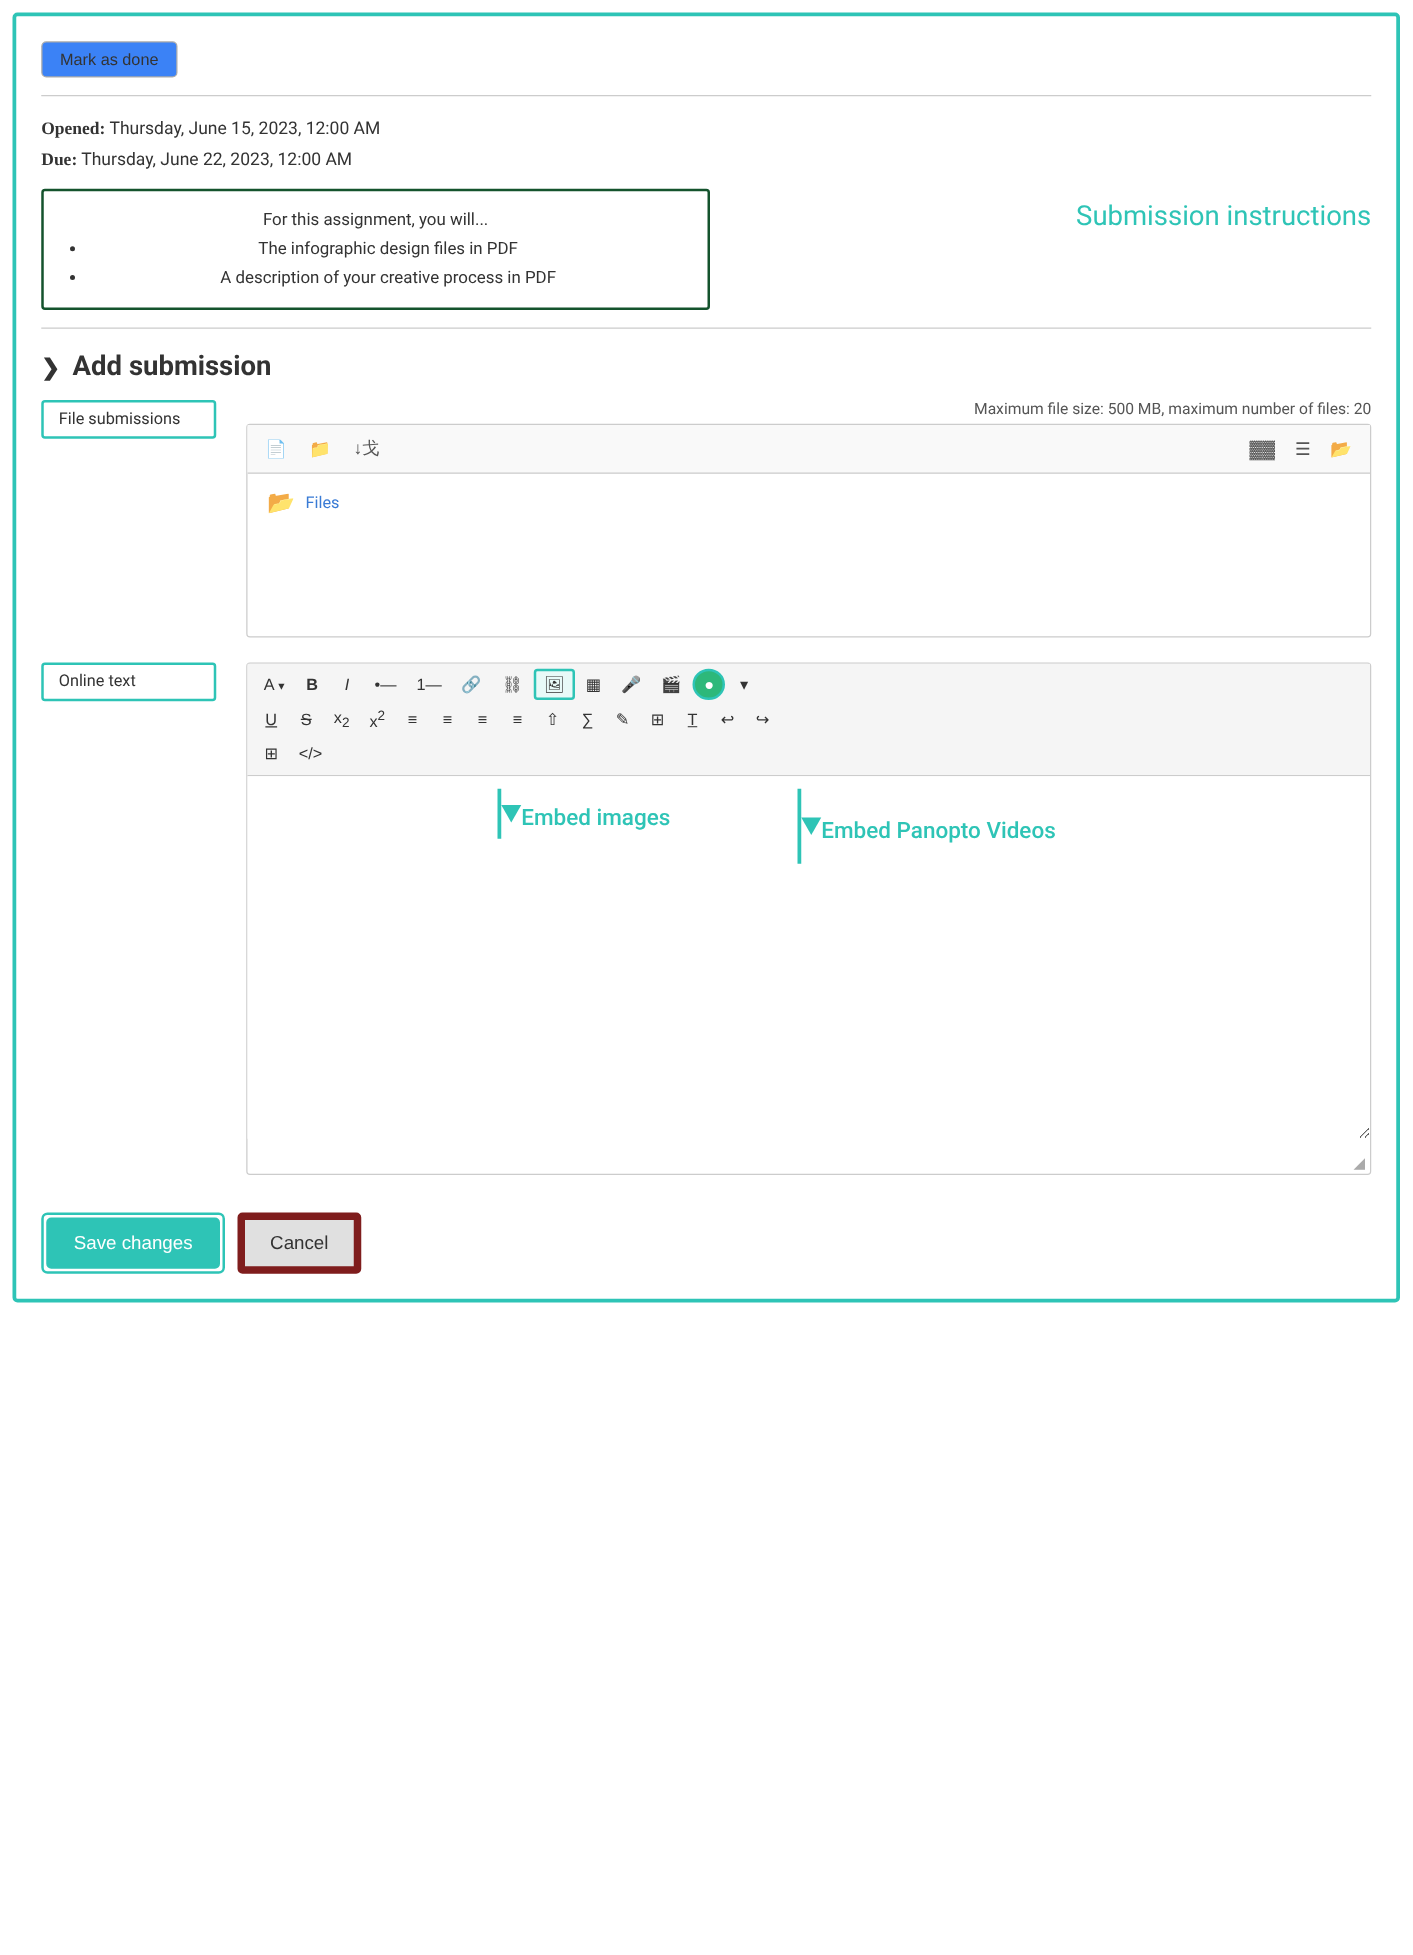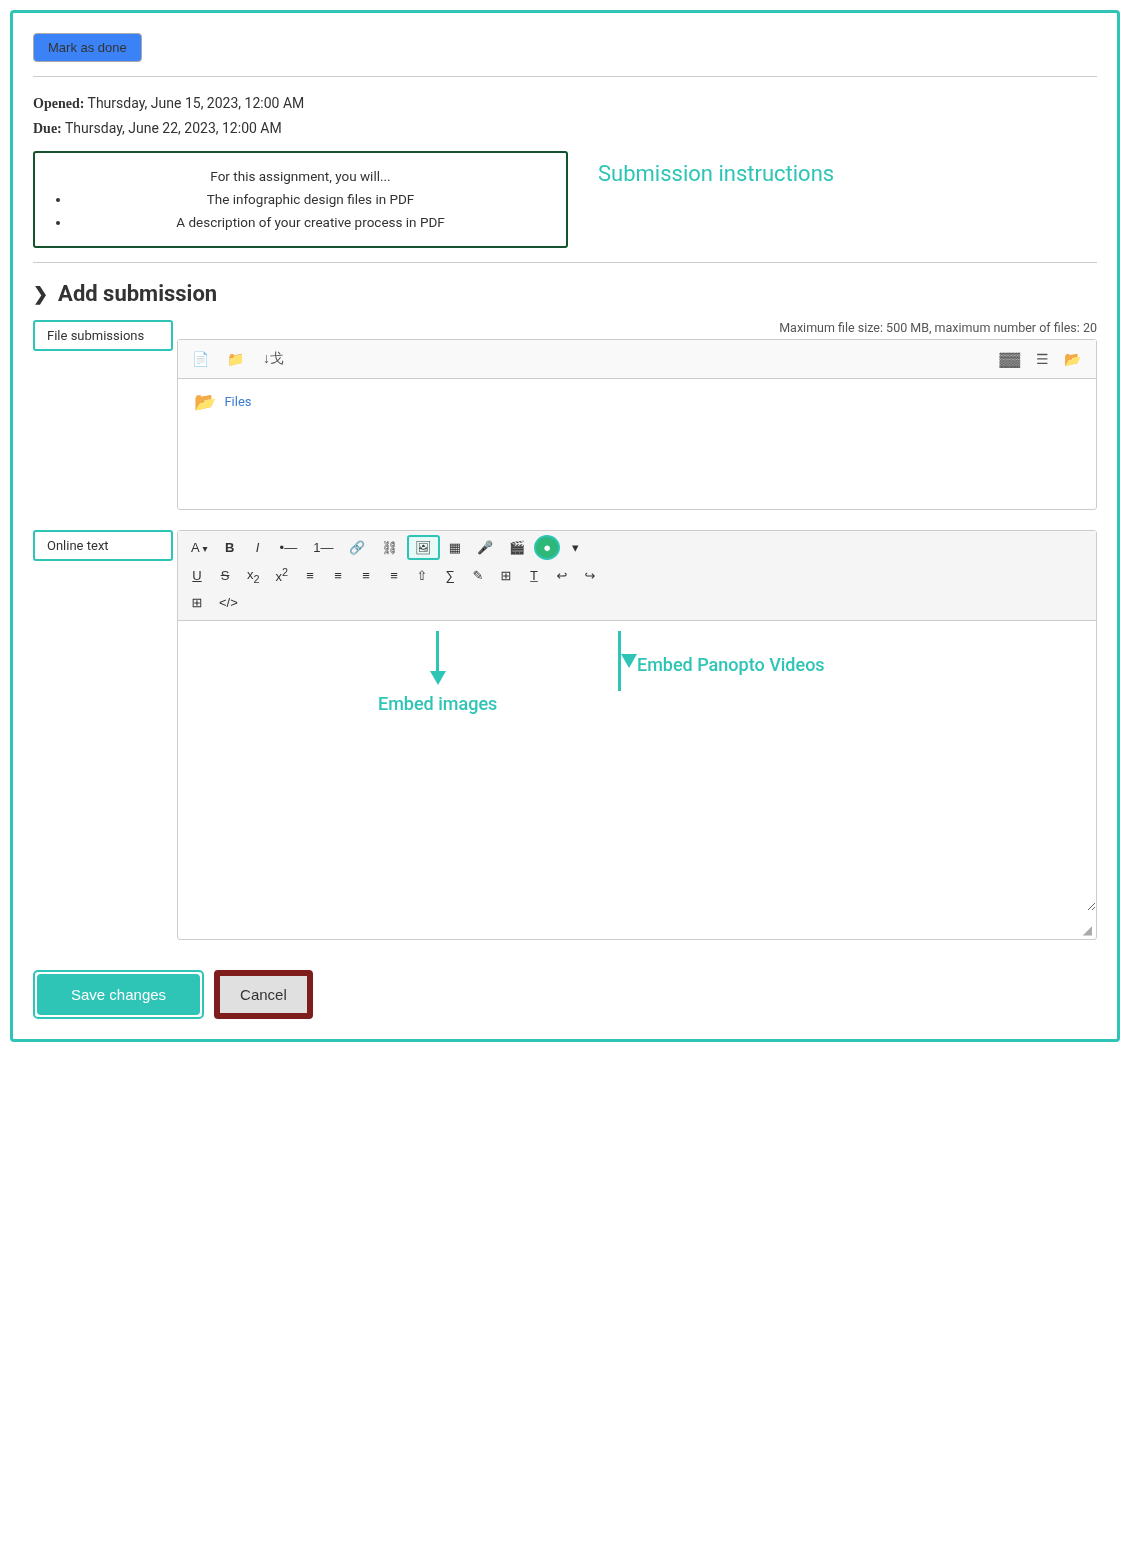--- a/index.html
+++ b/index.html
@@ -48,35 +48,35 @@
       text-align: center;
     }
     .instructions-box ul {
       margin-left: 20px;
     }
     .submission-instructions-label {
       color: #2ec4b6;
       font-size: 22px;
       font-weight: 400;
       flex: 1;
-      text-align: left;
+      text-align: right;
       padding-top: 10px;
     }
     .add-submission-header {
       display: flex;
       align-items: center;
       gap: 10px;
       font-size: 22px;
       font-weight: bold;
       margin: 18px 0 14px 0;
     }
     .chevron-icon { font-size: 18px; color: #333; }
     .form-row {
       display: flex;
-      gap: 4px;
+      gap: 24px;
       align-items: flex-start;
       margin-bottom: 20px;
     }
     .field-label-box {
       border: 2px solid #2ec4b6;
       padding: 6px 12px;
       border-radius: 3px;
       min-width: 140px;
       font-size: 13px;
       white-space: nowrap;
@@ -167,21 +167,21 @@
     .footer-buttons {
       display: flex;
       gap: 10px;
       margin-top: 20px;
       padding-top: 10px;
     }
     .save-btn {
       background: #2ec4b6;
       color: #fff;
       border: 2px solid #2ec4b6;
-      padding: 10px 32px;
+      padding: 10px 20px;
       border-radius: 4px;
       font-size: 15px;
       cursor: pointer;
       font-weight: 500;
     }
     .cancel-btn {
       background: #e0e0e0;
       color: #333;
       border: 6px solid #7f1d1d;
       padding: 10px 20px;
@@ -311,21 +311,21 @@
           <div class="toolbar-row">
             <button class="tb-btn">⊞</button>
             <button class="tb-btn">&lt;/&gt;</button>
           </div>
         </div>
 
         <div style="position:relative; min-height: 300px;">
           <textarea style="width: 100%; min-height: 290px; border: none; outline: none; padding: 10px; resize: vertical; font-size: 14px; font-family: inherit;"></textarea>
 
           
-          <div style="position:absolute; top:10px; left:200px; display:flex; flex-direction:column; align-items:center; pointer-events:none;">
+          <div style="position:absolute; top:10px; left:200px; display:flex; flex-direction:row; align-items:center; pointer-events:none;">
             <div style="width:3px; background:#2ec4b6; height:40px;"></div>
             <div style="width:0;height:0;border-left:8px solid transparent;border-right:8px solid transparent;border-top:14px solid #2ec4b6;"></div>
             <div style="color:#2ec4b6;font-size:18px;font-weight:500;margin-top:8px;white-space:nowrap;">Embed images</div>
           </div>
 
           
           <div style="position:absolute; top:10px; left:440px; display:flex; flex-direction:row; align-items:center; pointer-events:none;">
             <div style="width:3px; background:#2ec4b6; height:60px;"></div>
             <div style="width:0;height:0;border-left:8px solid transparent;border-right:8px solid transparent;border-top:14px solid #2ec4b6;"></div>
             <div style="color:#2ec4b6;font-size:18px;font-weight:500;margin-top:8px;white-space:nowrap;">Embed Panopto Videos</div>

